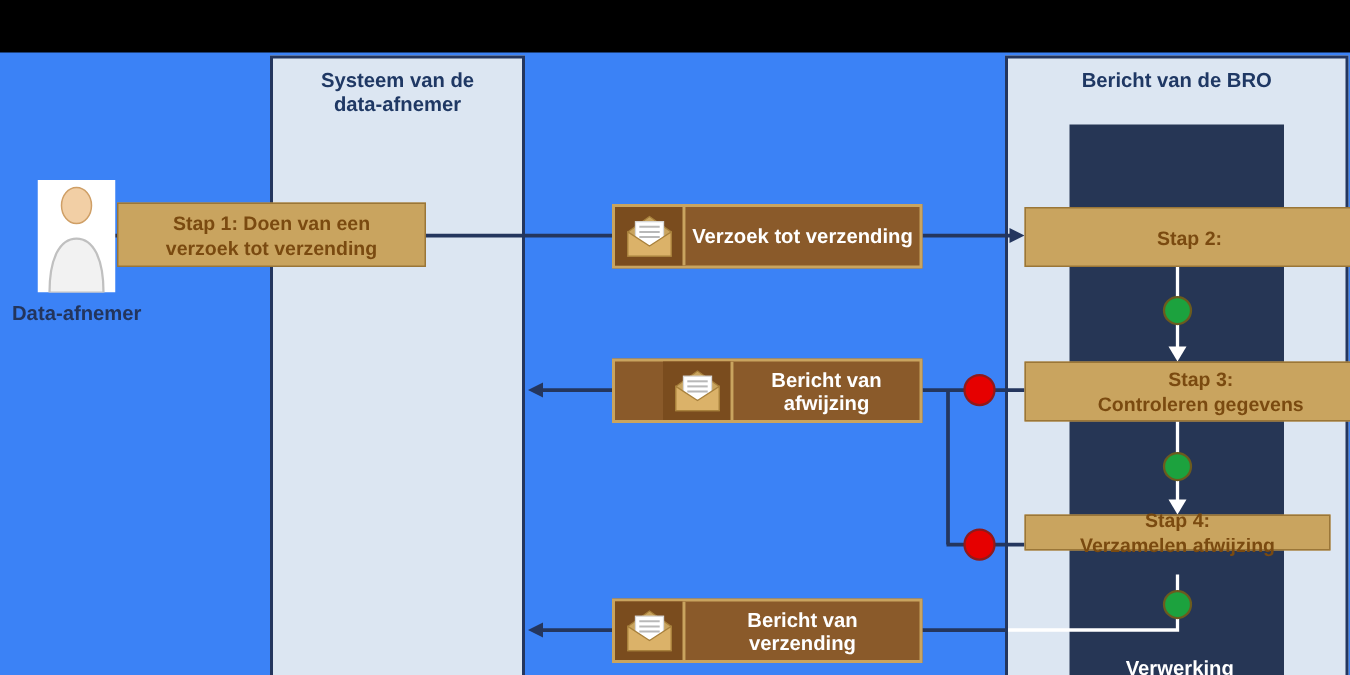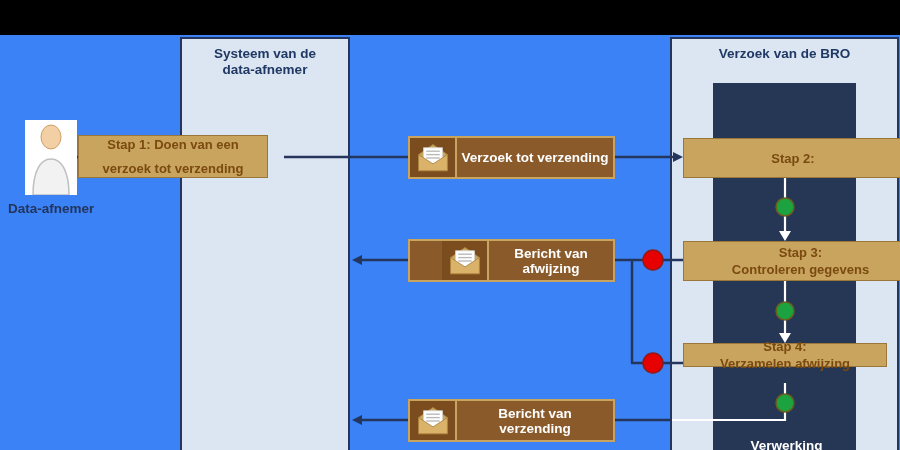--- a/index.html
+++ b/index.html
@@ -24,21 +24,21 @@
   #process-label{
     position:absolute;left:713px;top:403px;width:147px;text-align:center;
     color:#ffffff;font-size:13.5px;z-index:5;
   }
   #connectors{position:absolute;left:0;top:0;z-index:3;pointer-events:none;}
   .step-box{
     position:absolute;background:#c9a45f;border:1px solid #9a7638;box-sizing:border-box;
     color:#7a4a10;font-size:13px;line-height:17px;text-align:center;
     display:flex;flex-direction:column;justify-content:center;z-index:4;
   }
-  #step1{left:78px;top:100px;width:190px;height:43px;justify-content:space-between;}
+  #step1{left:78px;top:100px;width:206px;height:43px;}
   #step2{left:683px;top:103px;width:220px;height:40px;}
   #step3{left:683px;top:206px;width:235px;height:40px;}
   #step4{left:683px;top:308px;width:204px;height:24px;}
   .msg-box{
     position:absolute;left:408px;width:207px;height:43px;
     background:#8a5a2a;border:2px solid #c9a45f;box-sizing:border-box;
     display:flex;align-items:stretch;z-index:4;
   }
   #msg1{top:101px;}
   #msg2{top:204px;padding-left:32px;}
@@ -64,21 +64,21 @@
 
   <div class="lane" id="lane-left">
     <div class="lane-title">
       <div>Systeem van de</div>
       <div>data-afnemer</div>
     </div>
   </div>
 
   <div class="lane" id="lane-right">
     <div class="lane-title">
-      <div>Verzoek van de BRO</div>
+      <div>Bericht van de BRO</div>
     </div>
   </div>
 
   <div id="process-rect"></div>
   <div id="process-label">Verwerking</div>
 
   <svg id="connectors" width="900" height="450" viewBox="0 0 900 450">
     <g stroke="#24365e" stroke-width="2.5" fill="none">
       <path d="M72,122 H80"></path>
       <path d="M284,122 H410"></path>

